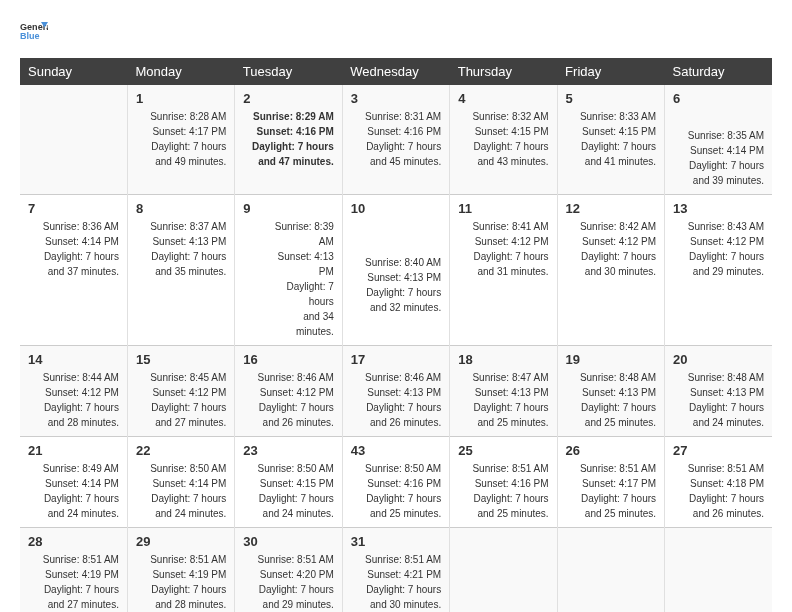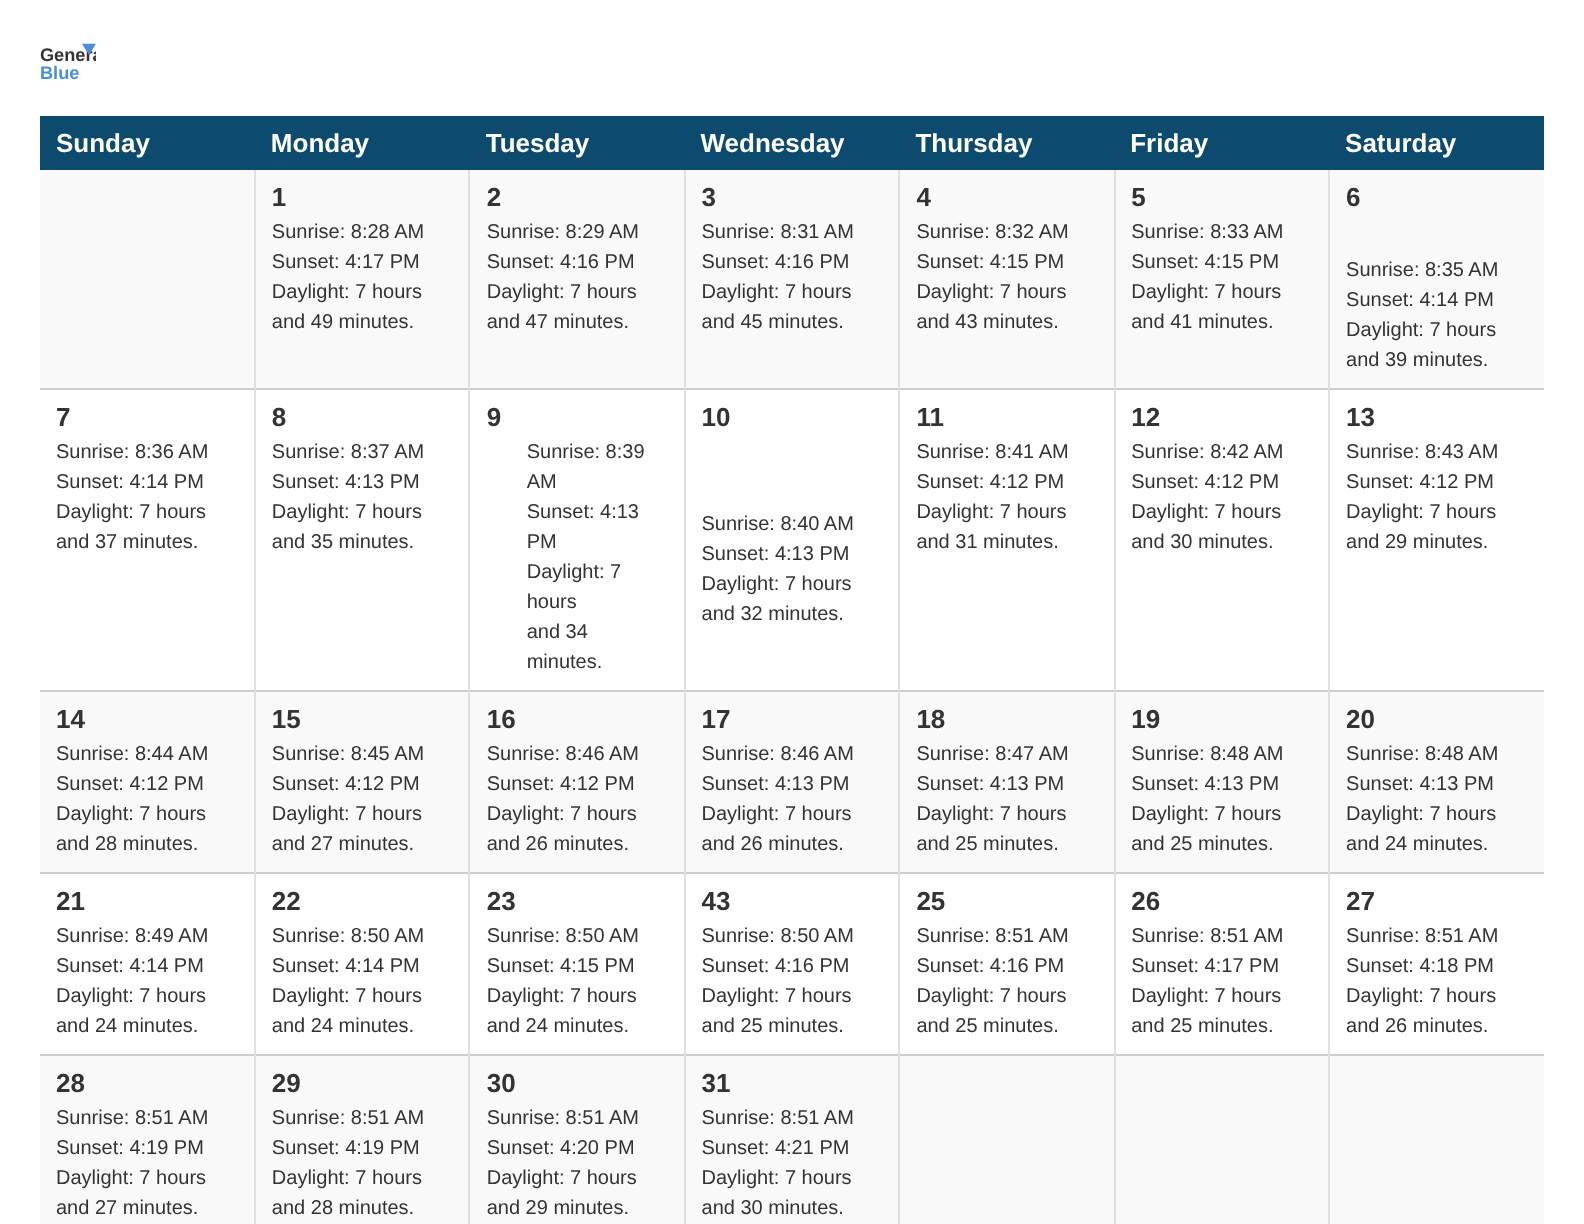--- a/index.html
+++ b/index.html
@@ -37,26 +37,26 @@
     .location-title {
       font-size: 16px;
       color: #555;
     }
     table {
       width: 100%;
       border-collapse: collapse;
       table-layout: fixed;
     }
     thead tr th {
-      background-color: #0c4a6e;
+      background-color: #404040;
       color: white;
       text-align: left;
       padding: 6px 8px;
       font-size: 13px;
-      font-weight: bold;
+      font-weight: normal;
     }
     tbody tr {
       border-bottom: 1px solid #ccc;
     }
     tbody tr td {
       vertical-align: top;
       padding: 6px 8px;
       font-size: 10.5px;
       color: #333;
       border-right: 1px solid #e0e0e0;
@@ -74,20 +74,21 @@
     .day-number {
       font-size: 13px;
       font-weight: bold;
       display: block;
       margin-bottom: 3px;
     }
     .day-info {
       font-size: 10px;
       line-height: 1.5;
       color: #333;
+      text-align: right;
     }
   </style>
 </head>
 <body>
 
 <div class="header-area">
   <div class="logo">
     <svg class="logo-icon" viewBox="0 0 40 30" xmlns="http://www.w3.org/2000/svg">
       <text x="0" y="14" font-size="13" font-weight="bold" fill="#333">General</text>
       <text x="0" y="27" font-size="13" font-weight="bold" fill="#4a90d9">Blue</text>
@@ -117,21 +118,21 @@
         <td></td>
         <td>
           <span class="day-number">1</span>
           <div class="day-info" style="white-space: pre-line;">Sunrise: 8:28 AM
 Sunset: 4:17 PM
 Daylight: 7 hours
 and 49 minutes.</div>
         </td>
         <td>
           <span class="day-number">2</span>
-          <div class="day-info" style="white-space: pre-line;">Sunrise: 8:29 AM
+          <div class="day-info" style="white-space: pre-line; font-weight: bold;">Sunrise: 8:29 AM
 Sunset: 4:16 PM
 Daylight: 7 hours
 and 47 minutes.</div>
         </td>
         <td>
           <span class="day-number">3</span>
           <div class="day-info" style="white-space: pre-line;">Sunrise: 8:31 AM
 Sunset: 4:16 PM
 Daylight: 7 hours
 and 45 minutes.</div>

